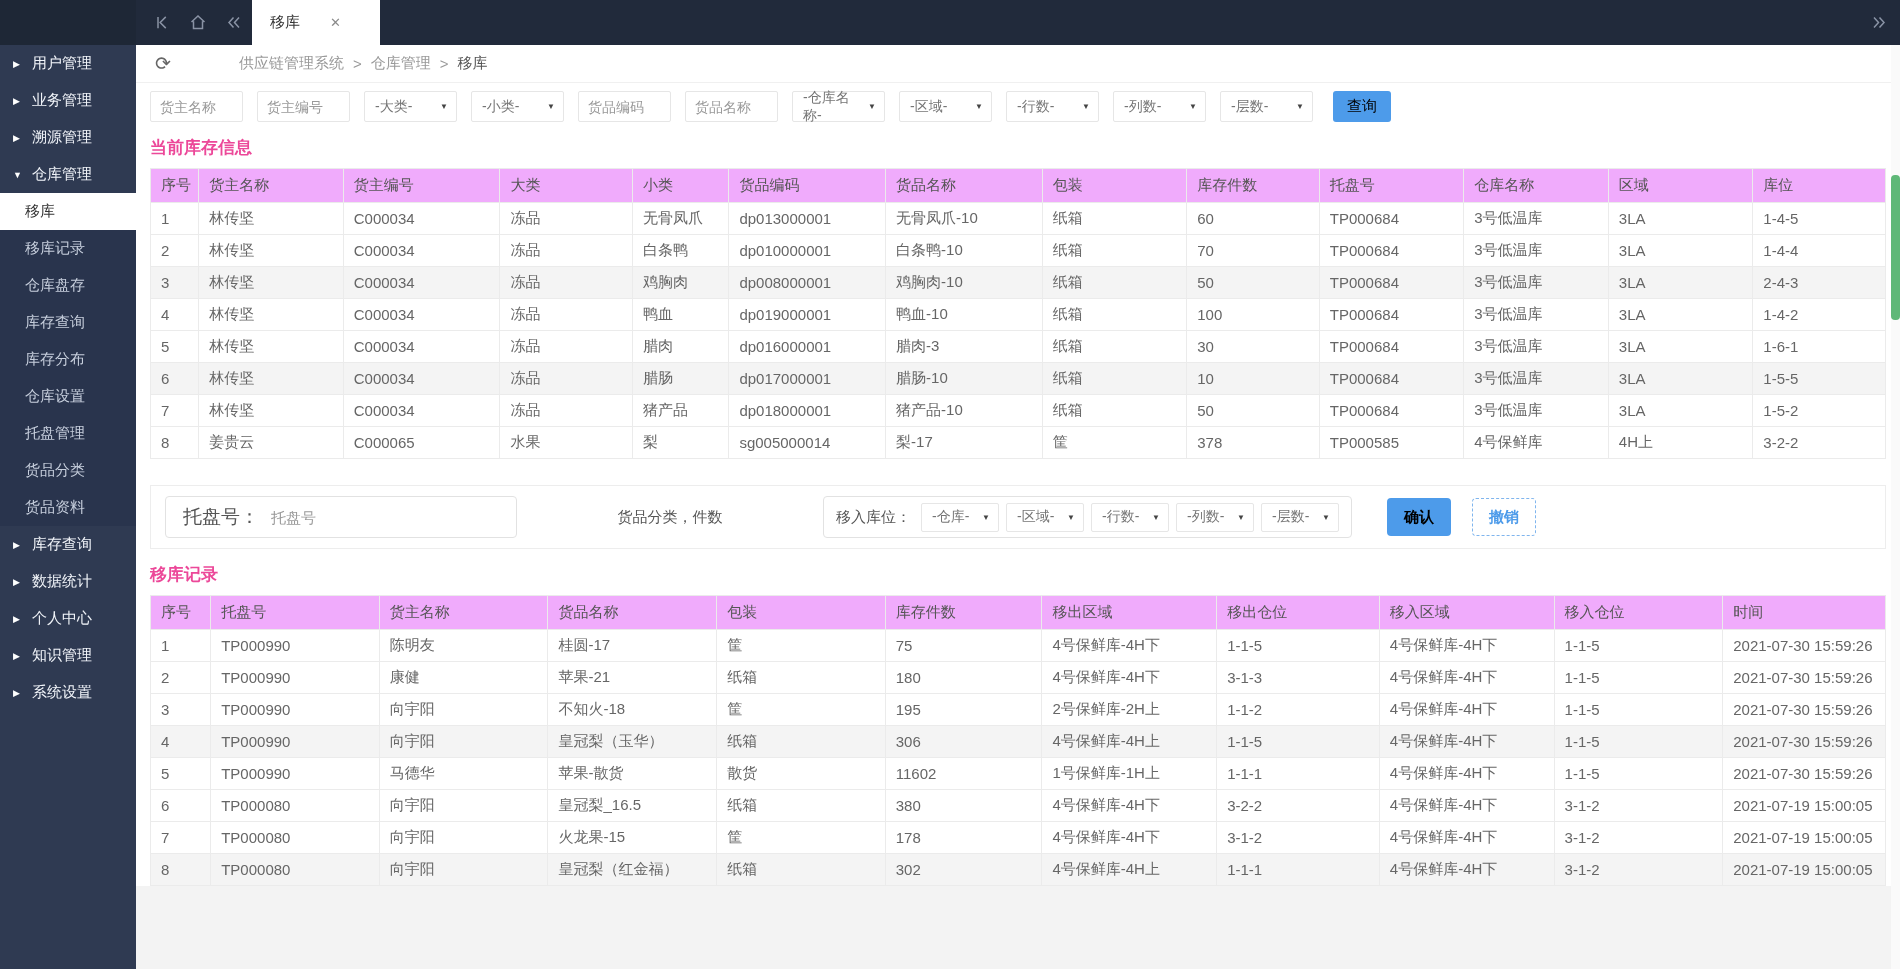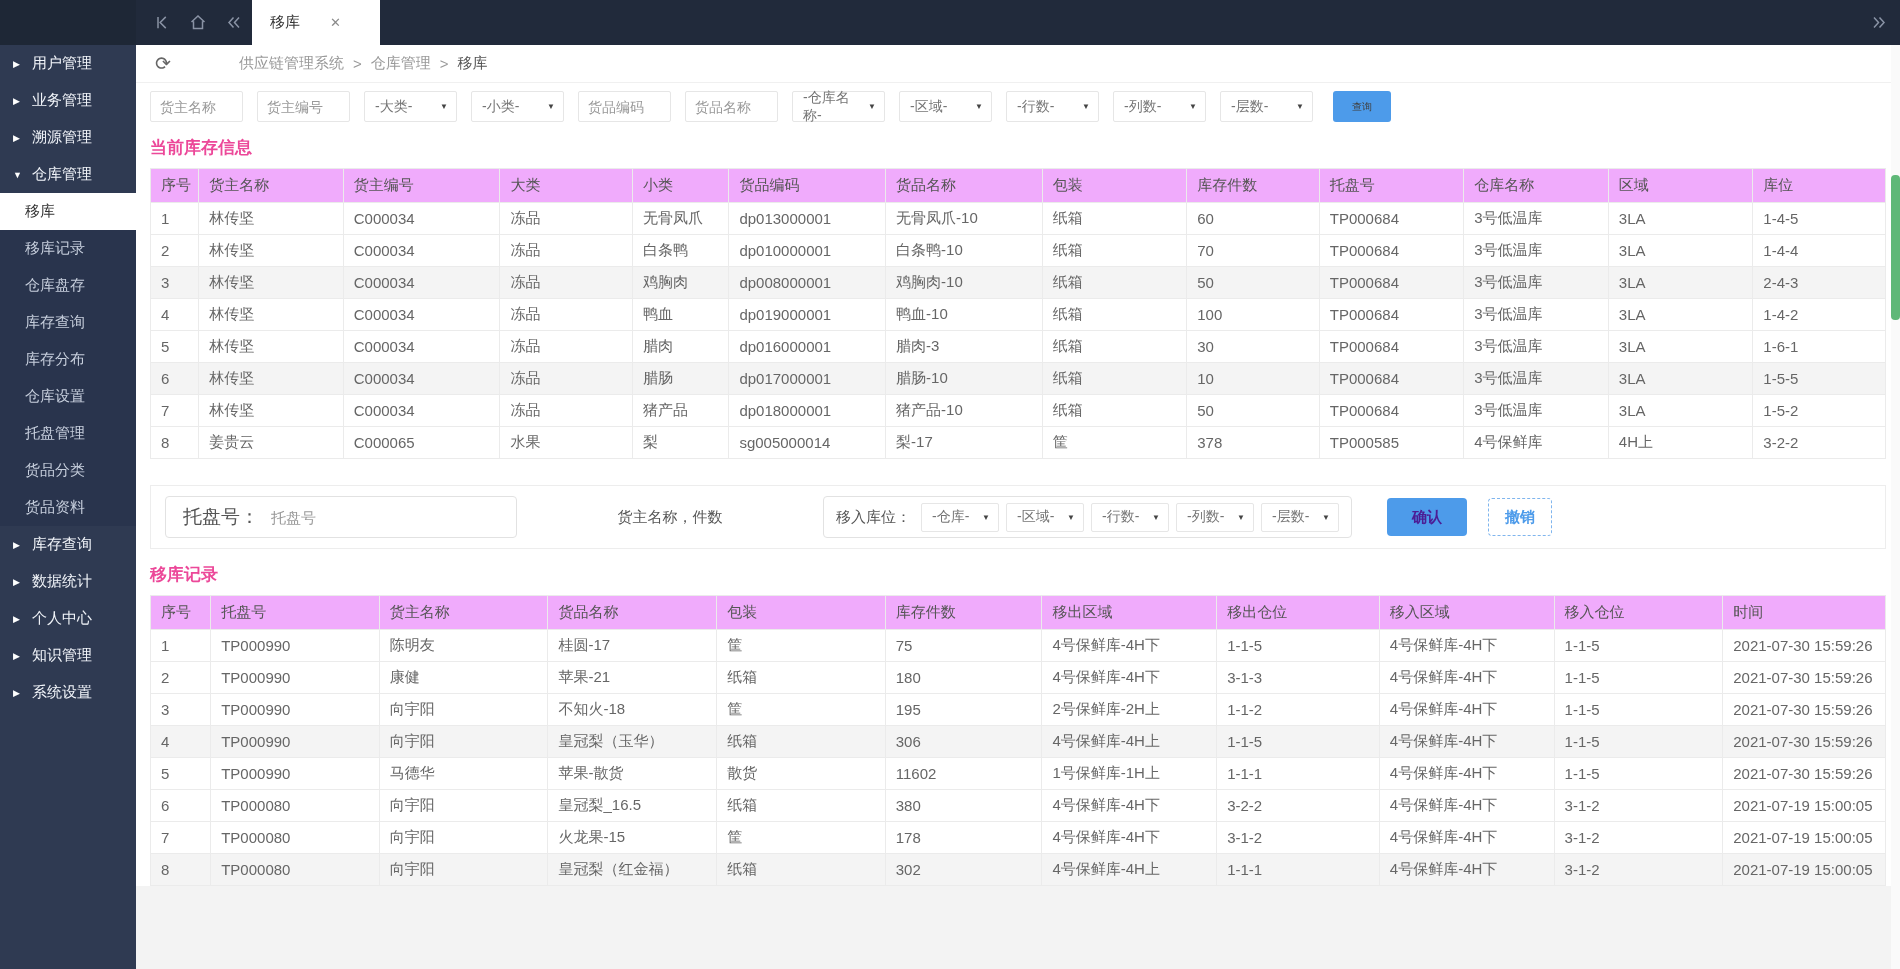--- a/index.html
+++ b/index.html
@@ -40,21 +40,21 @@
   .sep { color:#999; }
 
   .page { background:#fff; padding:0 14px; flex:none; }
 
   
   .filter-row { display:flex; align-items:center; gap:14px; margin-top:8px; }
   .f-input { width:93px; height:31px; border:1px solid #E6E6E6; border-radius:2px; padding:0 9px; font-size:14px; color:#666; outline:none; font-family:inherit; }
   .f-input::placeholder { color:#999; }
   .f-select { width:93px; height:31px; border:1px solid #E6E6E6; border-radius:2px; background:#fff; display:flex; align-items:center; justify-content:space-between; padding:0 8px 0 10px; font-size:14px; color:#757575; cursor:pointer; }
   .sel-arrow { font-size:8px; color:#444; }
-  .btn-search { width:58px; height:31px; background:#4D9BEA; border:none; border-radius:3px; color:#404040; font-size:10px; cursor:pointer; margin-left:6px; font-family:inherit; }
+  .btn-search { width:58px; height:31px; background:#4D9BEA; border:none; border-radius:3px; color:#000000; font-size:15px; cursor:pointer; margin-left:6px; font-family:inherit; }
 
   .section-title { font-size:17px; font-weight:bold; color:#ec4899; margin:14px 0 9px; }
 
   
   table { border-collapse:collapse; width:100%; table-layout:fixed; font-size:15px; color:#666; }
   th,td { border:1px solid #EBEBEB; height:32px; padding:0 10px; text-align:left; font-weight:normal; white-space:nowrap; overflow:hidden; }
   thead th { background:#f0abfc; color:#555; height:34px; }
   .inv-table tbody tr:nth-child(3n) td { background:#F4F4F4; }
   .rec-table tbody tr:nth-child(4n) td { background:#F4F4F4; }
 
@@ -63,21 +63,21 @@
   .op-header { padding:8px 16px; font-size:17px; font-weight:bold; color:#333; border-bottom:1px solid #D7E5F4; }
   .op-body { padding:10px 14px; display:flex; align-items:center; }
   .pallet-group { width:352px; height:42px; border:1px solid #E2E2E2; border-radius:4px; display:flex; align-items:center; padding-left:17px; flex:none; }
   .pallet-label { font-size:19px; color:#555; flex:none; }
   .pallet-input { border:none; outline:none; flex:1; margin:0 10px; font-size:15px; color:#666; font-family:inherit; min-width:0; }
   .pallet-input::placeholder { color:#999; }
   .op-middle { width:306px; flex:none; text-align:center; font-size:15px; color:#555; }
   .loc-group { height:42px; border:1px solid #E2E2E2; border-radius:4px; display:flex; align-items:center; gap:7px; padding:0 12px; flex:none; }
   .loc-label { font-size:15px; color:#555; margin-right:3px; }
   .loc-group .f-select { width:78px; height:29px; }
-  .btn-confirm { width:80px; height:38px; background:#4D9BEA; border:none; border-radius:4px; color:#4c1d95; font-size:15px; font-weight:bold; cursor:pointer; margin-left:35px; font-family:inherit; flex:none; }
+  .btn-confirm { width:64px; height:38px; background:#4D9BEA; border:none; border-radius:4px; color:#000000; font-size:15px; font-weight:bold; cursor:pointer; margin-left:35px; font-family:inherit; flex:none; }
   .btn-undo { width:64px; height:38px; background:#fff; border:1px dashed #7FB5EE; border-radius:4px; color:#4D9BEA; font-size:15px; font-weight:bold; cursor:pointer; margin-left:21px; font-family:inherit; flex:none; }
 
   
   .scroll-track { position:fixed; top:45px; right:0; bottom:0; width:9px; background:#FAFAFA; }
   .scroll-thumb { position:absolute; top:130px; left:0; width:9px; height:145px; background:#5FB878; border-radius:4px; cursor:pointer; }
 </style>
 </head>
 <body>
 
 <div class="app">
@@ -390,21 +390,21 @@
             </tr>
           </tbody>
       </table>
 
       <div class="op-card">
         <div class="op-body">
           <div class="pallet-group">
             <span class="pallet-label">托盘号：</span>
             <input class="pallet-input" placeholder="托盘号" style="">
           </div>
-          <div class="op-middle">货主名称，件数</div>
+          <div class="op-middle">货品分类，件数</div>
           <div class="loc-group">
             <span class="loc-label">移入库位：</span>
             <div class="f-select">
               <span>-仓库-</span>
               <span class="sel-arrow">▼</span>
             </div>
             <div class="f-select">
               <span>-区域-</span>
               <span class="sel-arrow">▼</span>
             </div>

